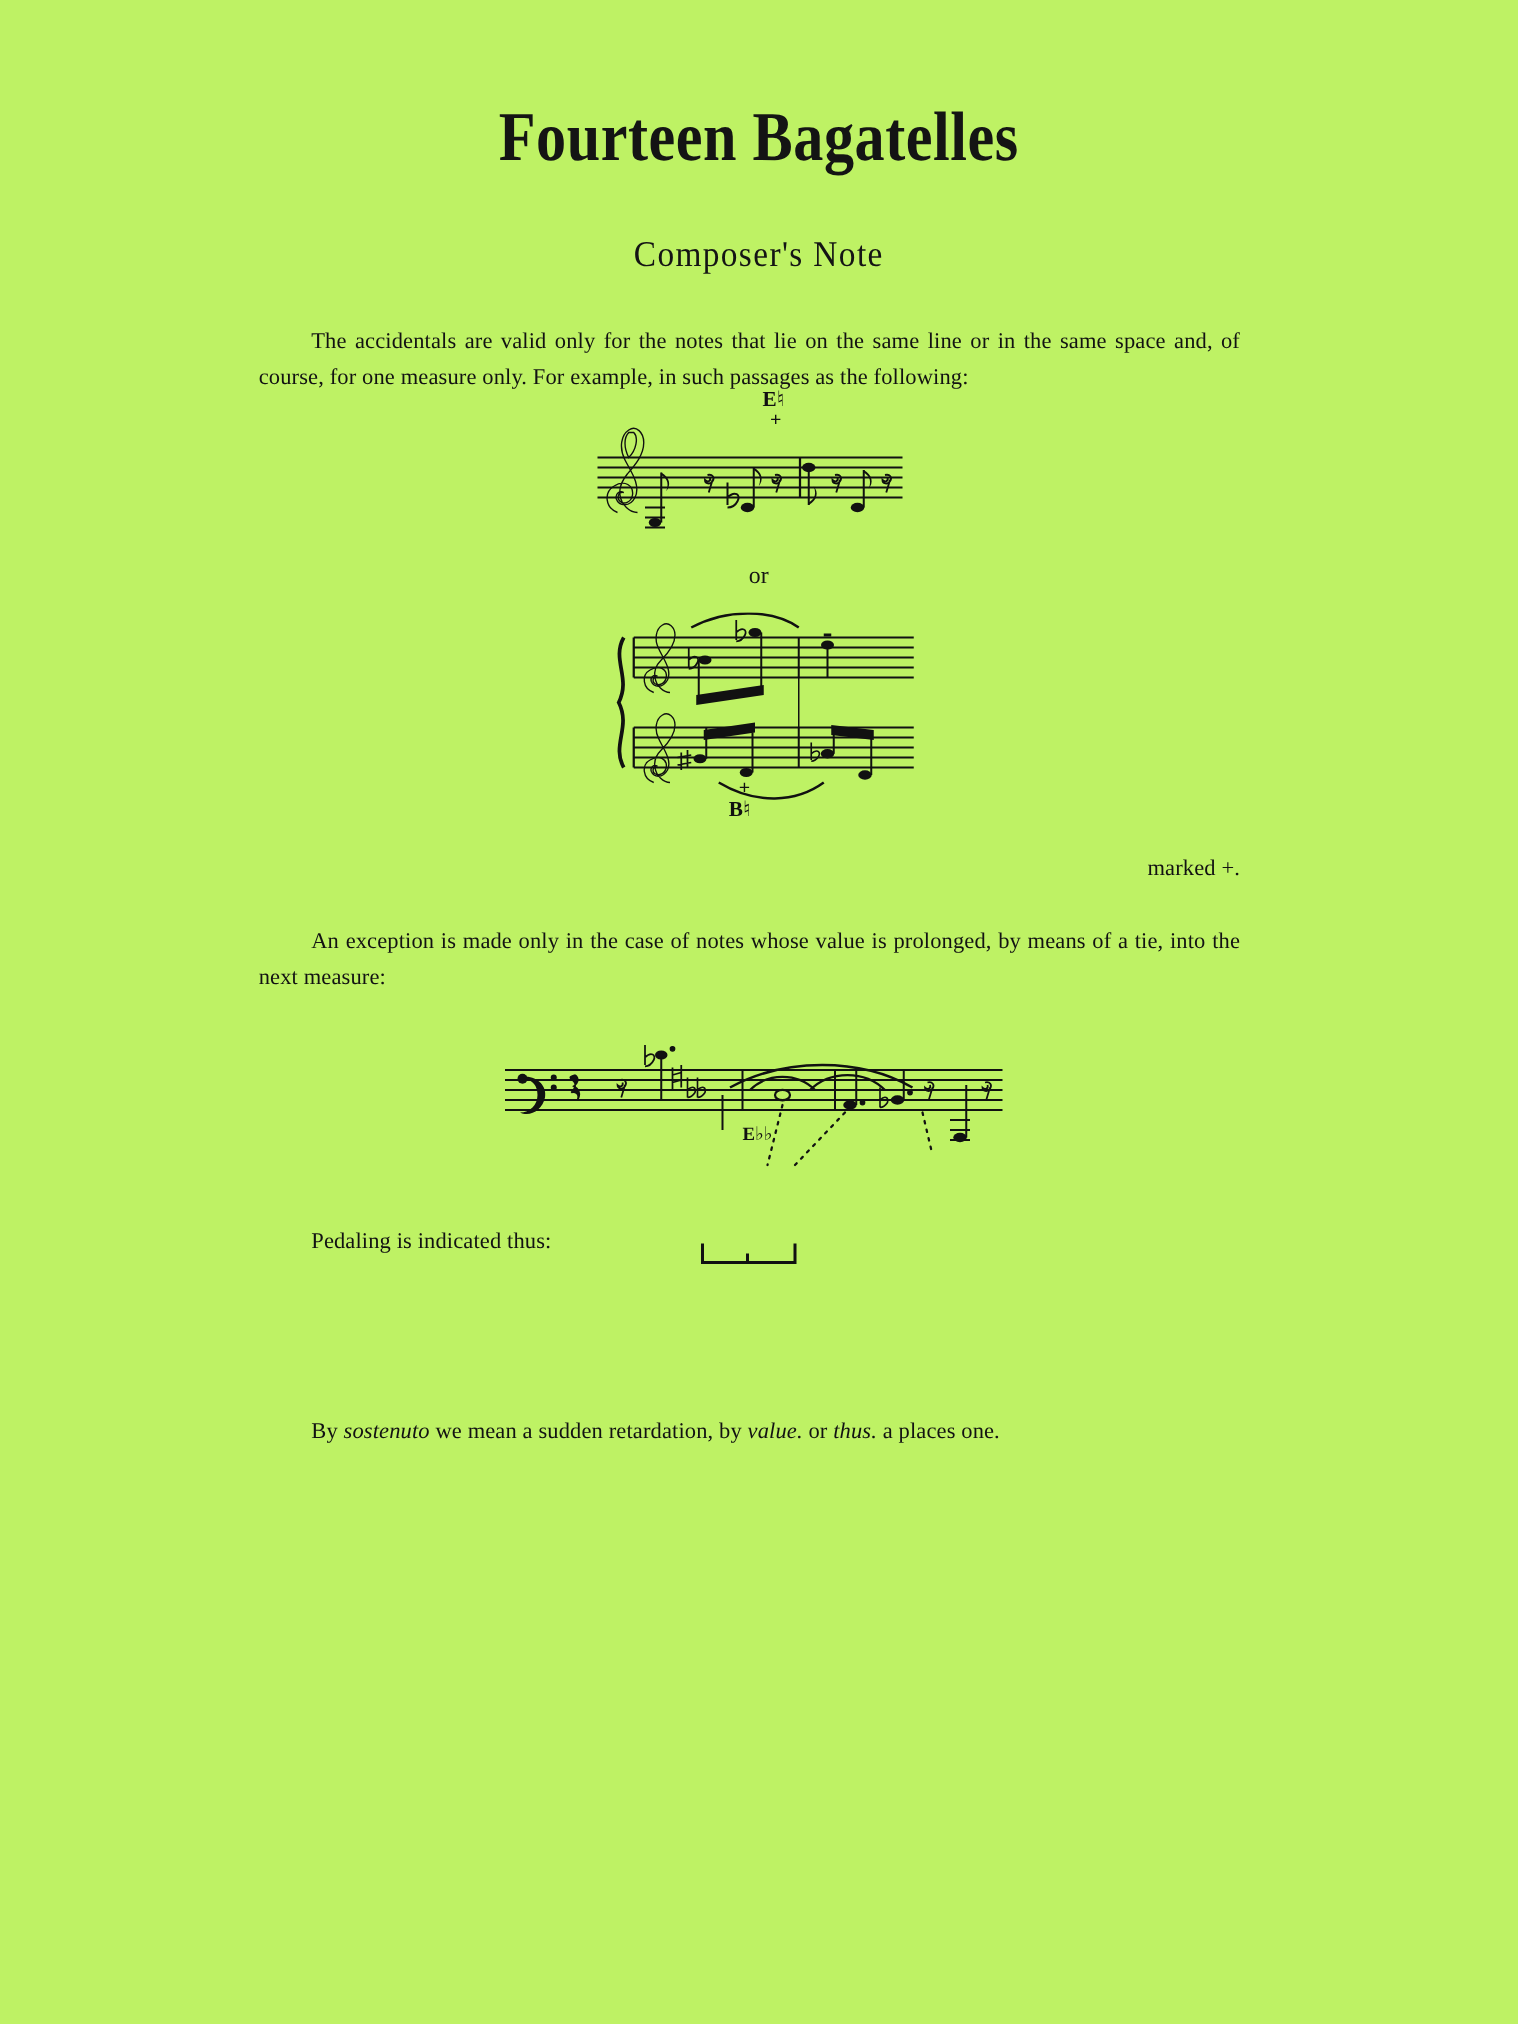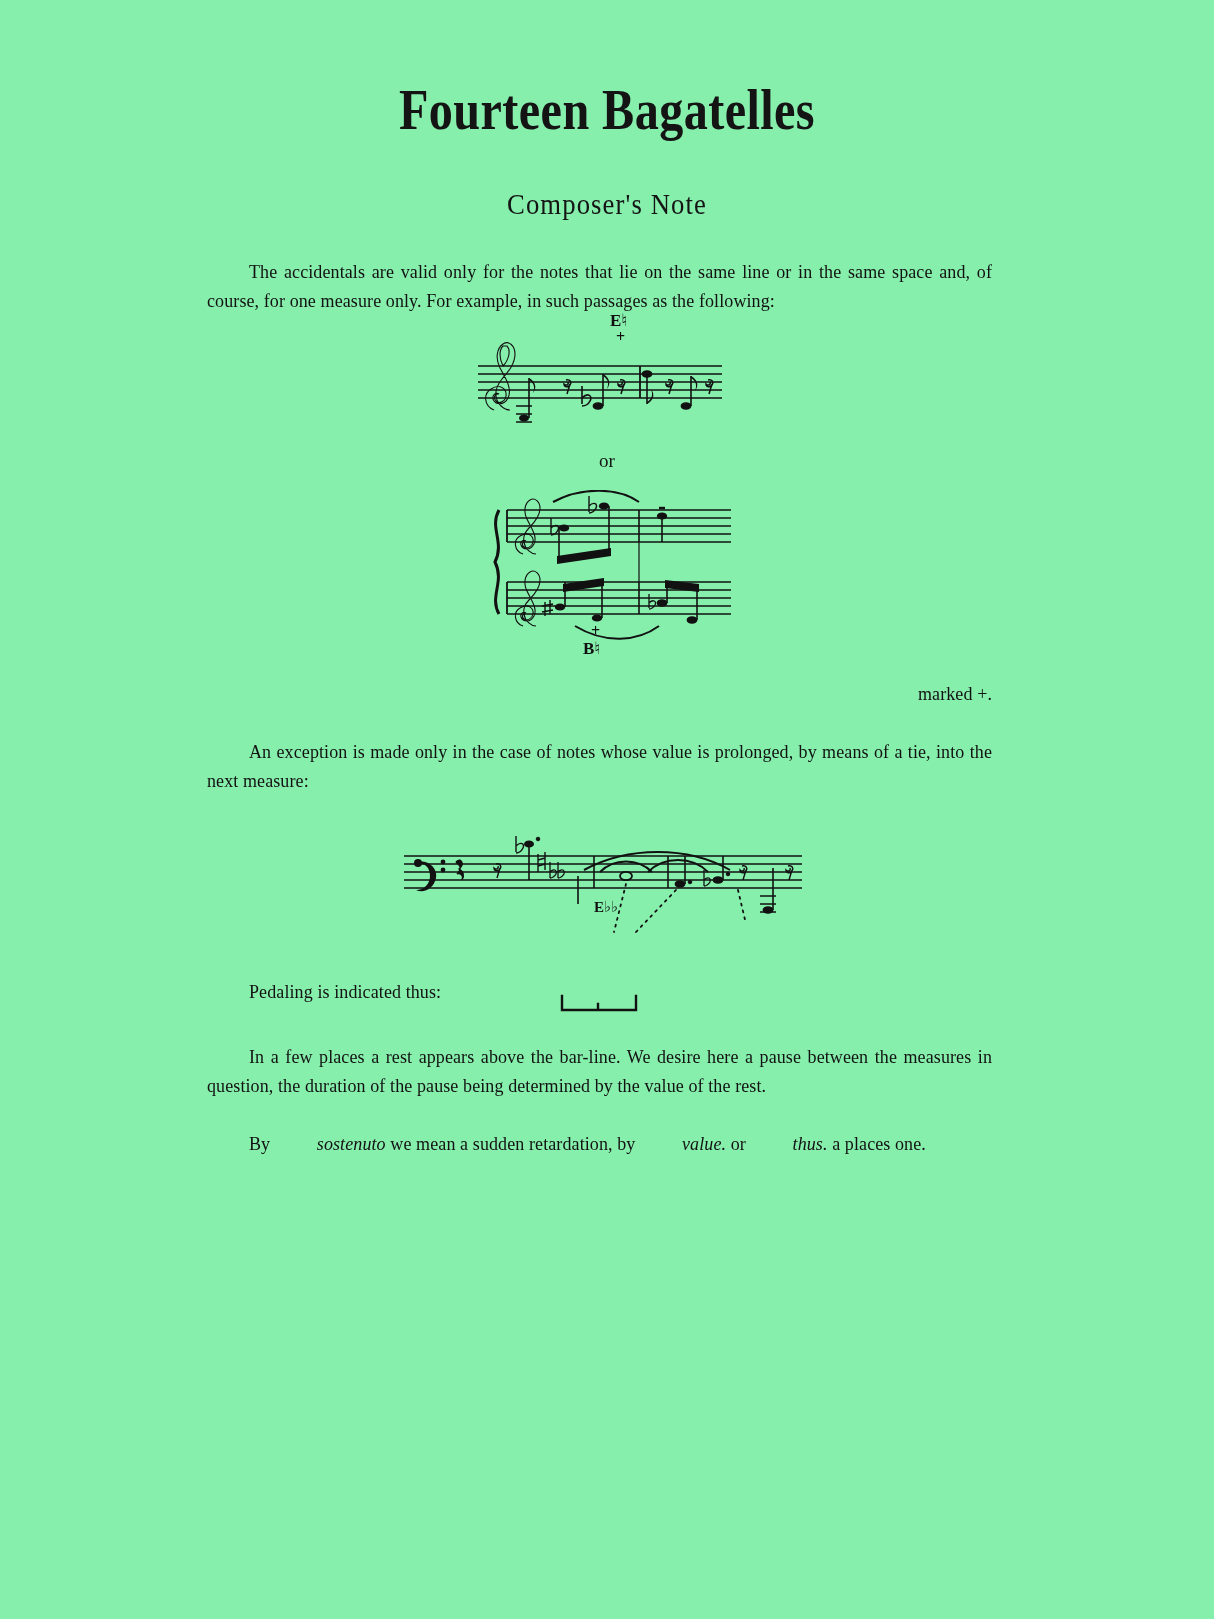--- a/index.html
+++ b/index.html
@@ -12,21 +12,21 @@
     height: 1619px;
     position: relative;
     font-family: "Liberation Serif", "DejaVu Serif", serif;
     color: #111111;
     overflow: hidden;
   }
 
   .page {
     position: absolute;
     inset: 0;
-    background: #86efac;
+    background: #bef264;
   }
 
   
   .title {
     position: absolute;
     top: 78px;
     left: 0;
     width: 100%;
     text-align: center;
     font-size: 56px;
@@ -56,21 +56,21 @@
     left: 207px;
     width: 785px;
     font-size: 18px;
     line-height: 29px;
     text-align: justify;
     color: #121212;
     letter-spacing: 0.1px;
   }
   .para .indent { display: inline-block; width: 42px; }
 
-  .para i { font-style: italic; margin-left: 42px; }
+  .para i { font-style: italic; }
 
   
   .or-label {
     position: absolute;
     left: 0;
     width: 100%;
     text-align: center;
     font-size: 19px;
     color: #141414;
   }
@@ -337,21 +337,18 @@
   <div class="para" style="top:978px;">
     <span class="indent"></span><span>Pedaling is indicated thus:</span>
   </div>
 
   <div class="pedal" style="left:558px; top:994px;">
     <svg width="90" height="26" viewBox="0 0 90 26">
       <path d="M4 2 L4 16 L40 16 L40 10 M40 16 L78 16 L78 2" stroke="#111" stroke-width="2.4" fill="none" stroke-linecap="square"></path>
     </svg>
   </div>
 
-  <div class="para" style="top:1043px;">
-    <span class="indent"></span><span>In a few places a rest appears above the bar-line.   We desire here a pause between the measures in question, the duration of the pause being determined by the value of the rest.</span>
-  </div>
 
   <div class="para" style="top:1130px; text-align:left;">
     <span class="indent"></span><span>By </span><i>sostenuto</i><span> we mean a sudden retardation, by </span><i>value.</i><span> or </span><i>thus.</i><span> a places one.</span>
   </div>
 
 </div>
 
 </body></html>

